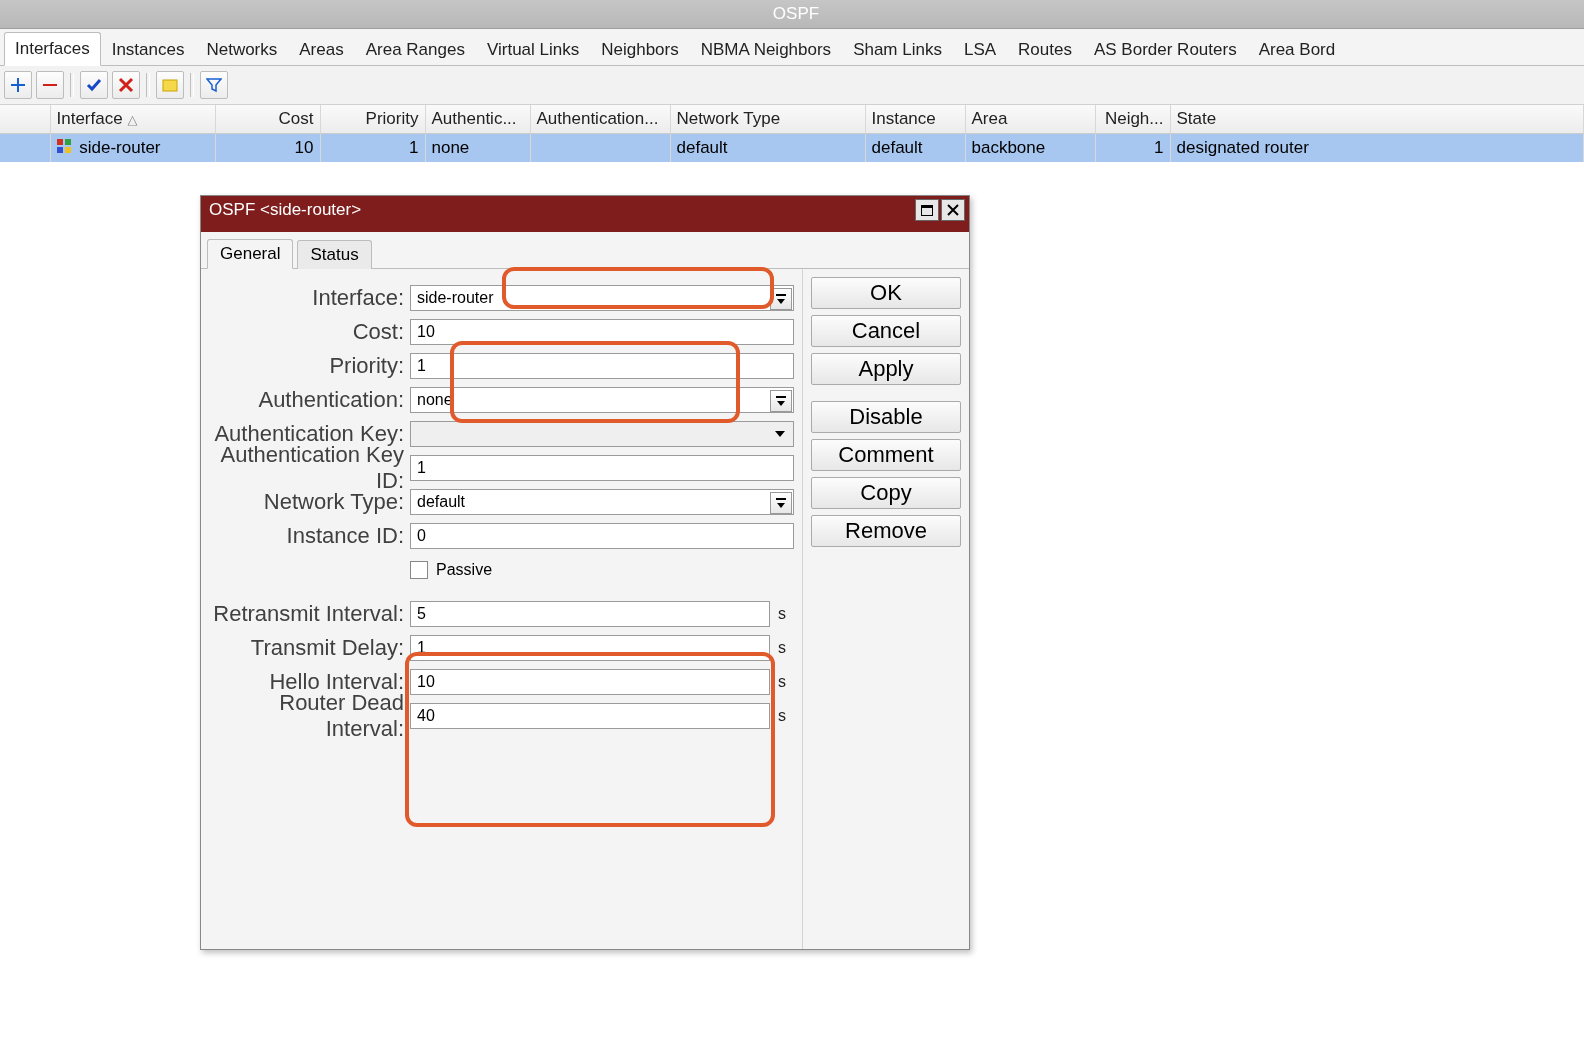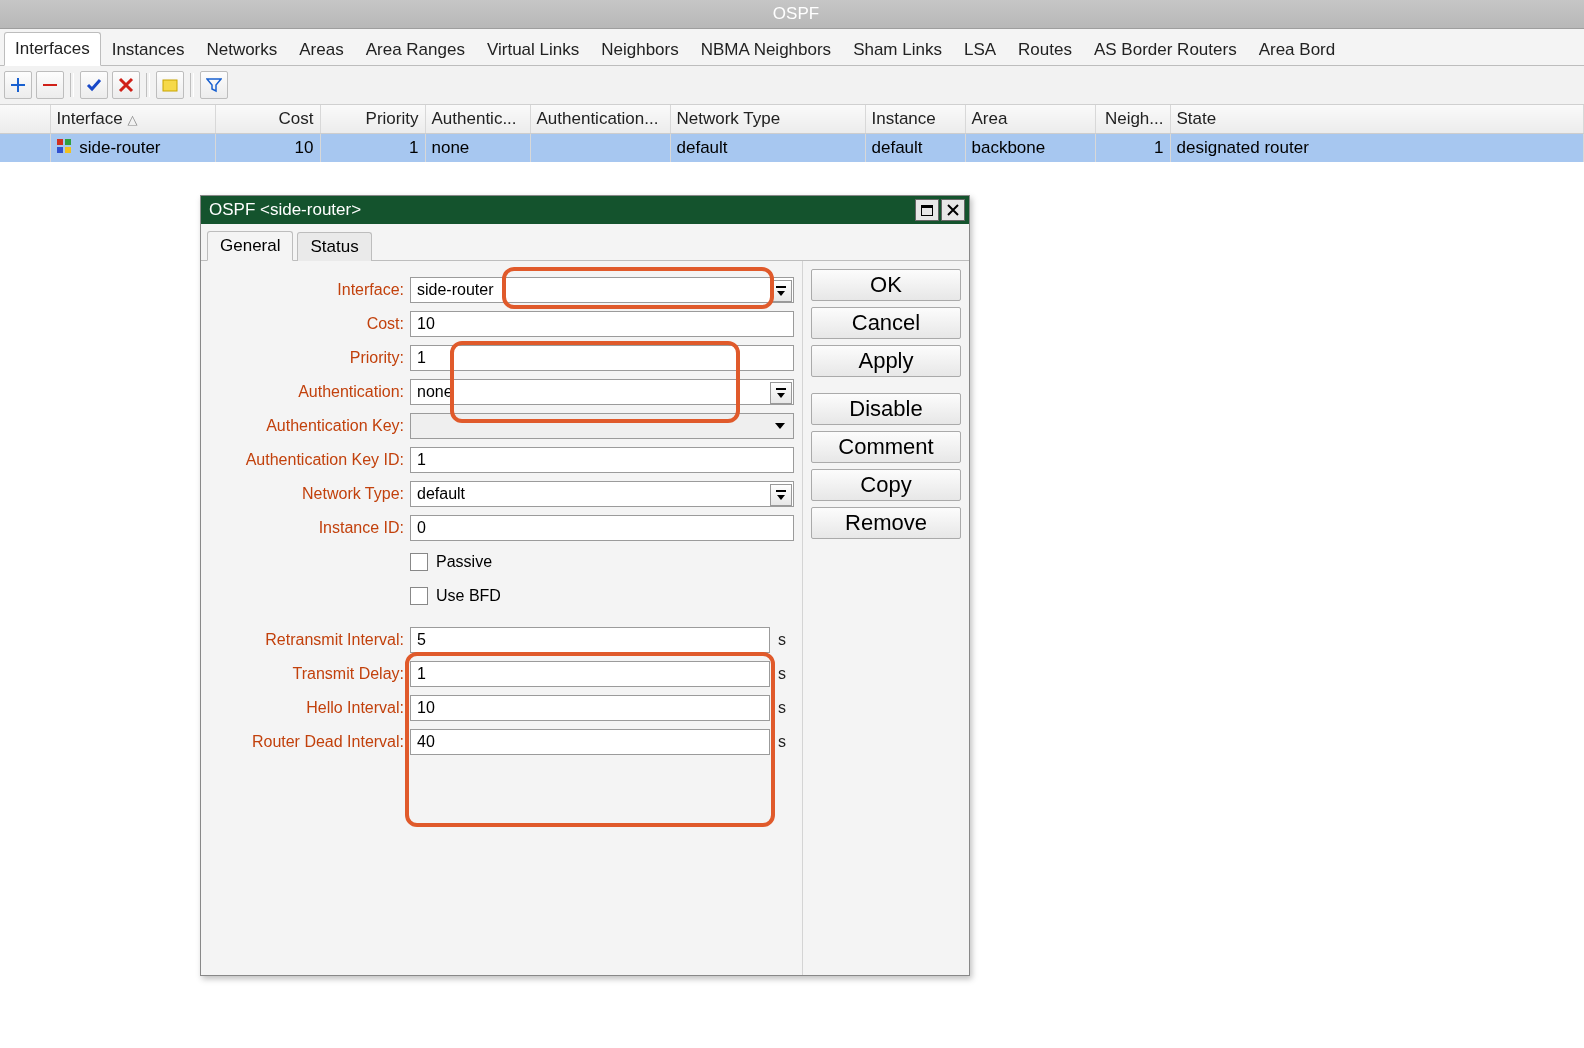--- a/index.html
+++ b/index.html
@@ -108,25 +108,25 @@
     position: absolute;
     top: 195px;
     left: 200px;
     width: 768px;
     background: #f4f4f4;
     border: 1px solid #888;
     box-shadow: 2px 3px 6px rgba(0,0,0,0.25);
   }
   .dlg-titlebar {
     height: 28px;
-    background: #14532d;
+    background: #7f1d1d;
     color: #fff;
     display: flex;
     align-items: center;
-    padding: 0 4px 0 8px;
+    padding: 0 4px 8px 8px;
     font-size: 17px;
   }
   .dlg-titlebar .spacer { flex: 1; }
   .winbtn {
     width: 22px;
     height: 20px;
     margin-left: 2px;
     background: #e7e7e7;
     border: 1px solid #666;
     display: inline-flex;
@@ -185,22 +185,22 @@
     display: flex;
     align-items: center;
     margin: 4px 0;
     height: 30px;
   }
   .form-row.gap-above { margin-top: 14px; }
   .form-label {
     width: 195px;
     text-align: right;
     padding-right: 6px;
-    font-size: 16px;
-    color: #c2410c;
+    font-size: 22px;
+    color: #404040;
   }
   .field-wrap {
     position: relative;
     flex: 1;
     display: flex;
     align-items: center;
   }
   .field-input {
     width: 100%;
     height: 26px;
@@ -467,27 +467,20 @@
       </div>
 
       <div class="form-row">
         <div class="form-label"></div>
         <div class="field-wrap">
           <span class="checkbox"></span>
           <span>Passive</span>
         </div>
       </div>
 
-      <div class="form-row">
-        <div class="form-label"></div>
-        <div class="field-wrap">
-          <span class="checkbox"></span>
-          <span>Use BFD</span>
-        </div>
-      </div>
 
       <div class="form-row gap-above">
         <div class="form-label">Retransmit Interval:</div>
         <div class="field-wrap">
           <input class="field-input" value="5" style="">
         </div>
         <div class="unit">s</div>
       </div>
 
       <div class="form-row">

